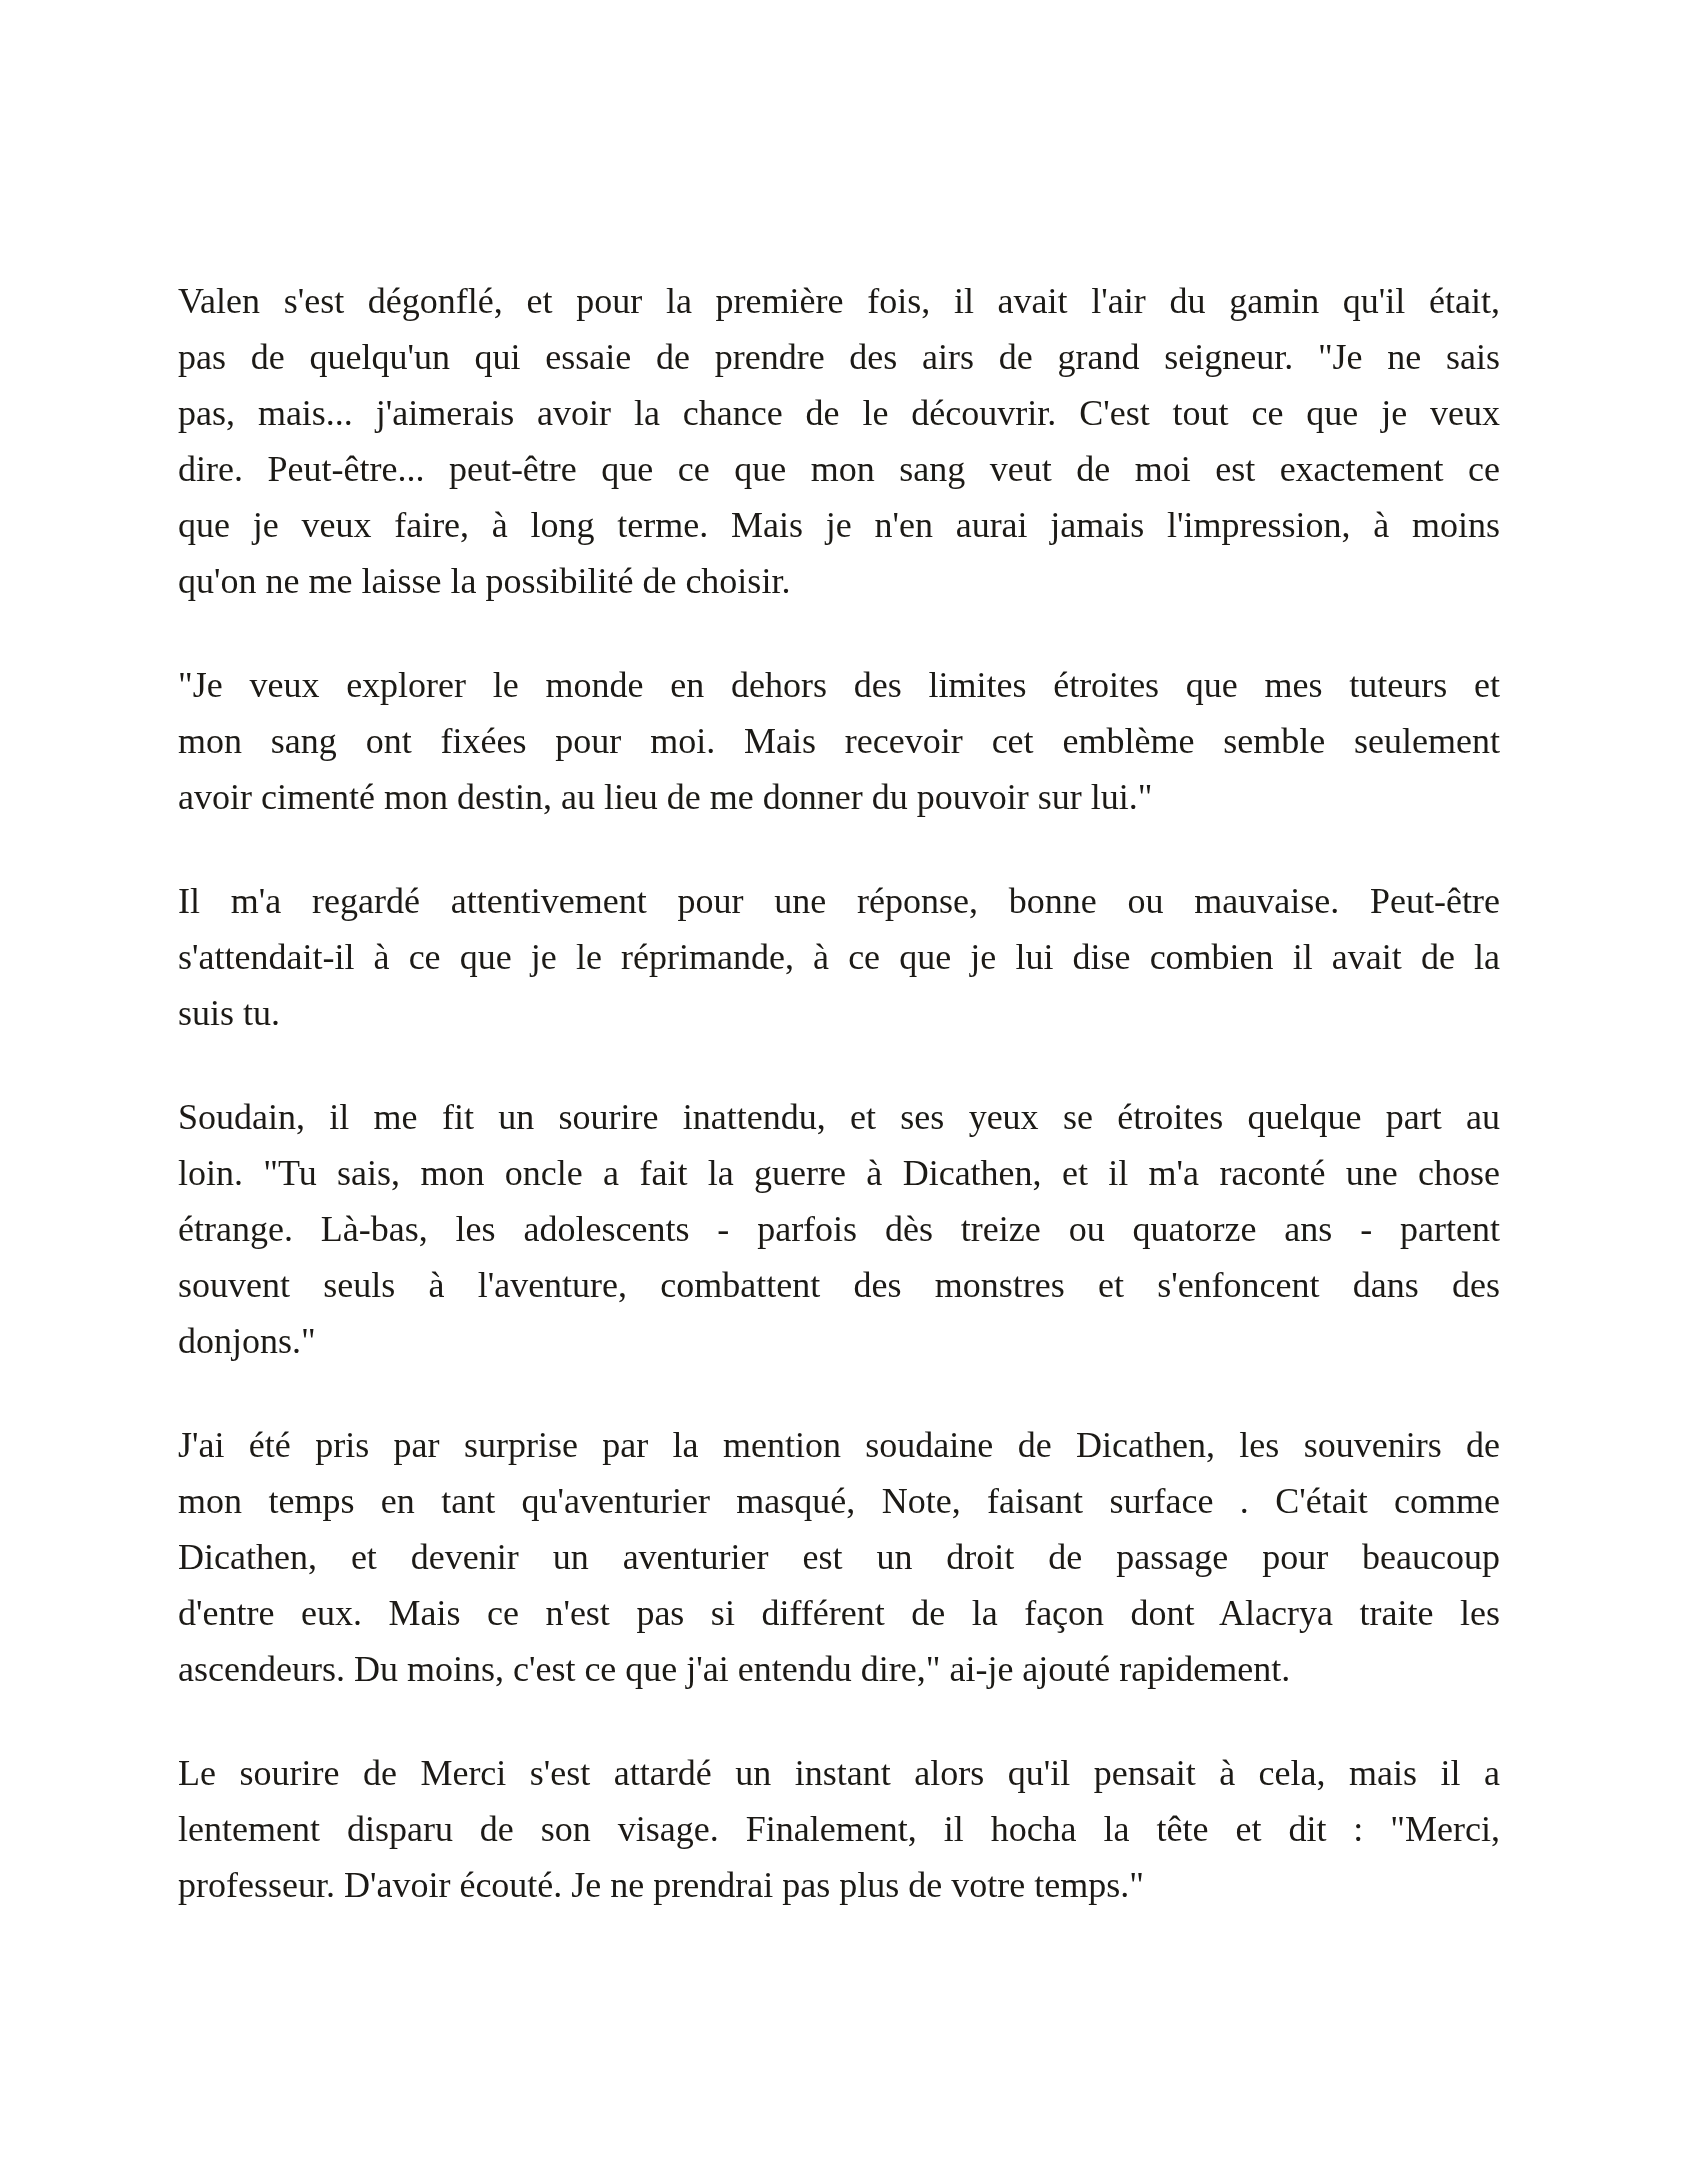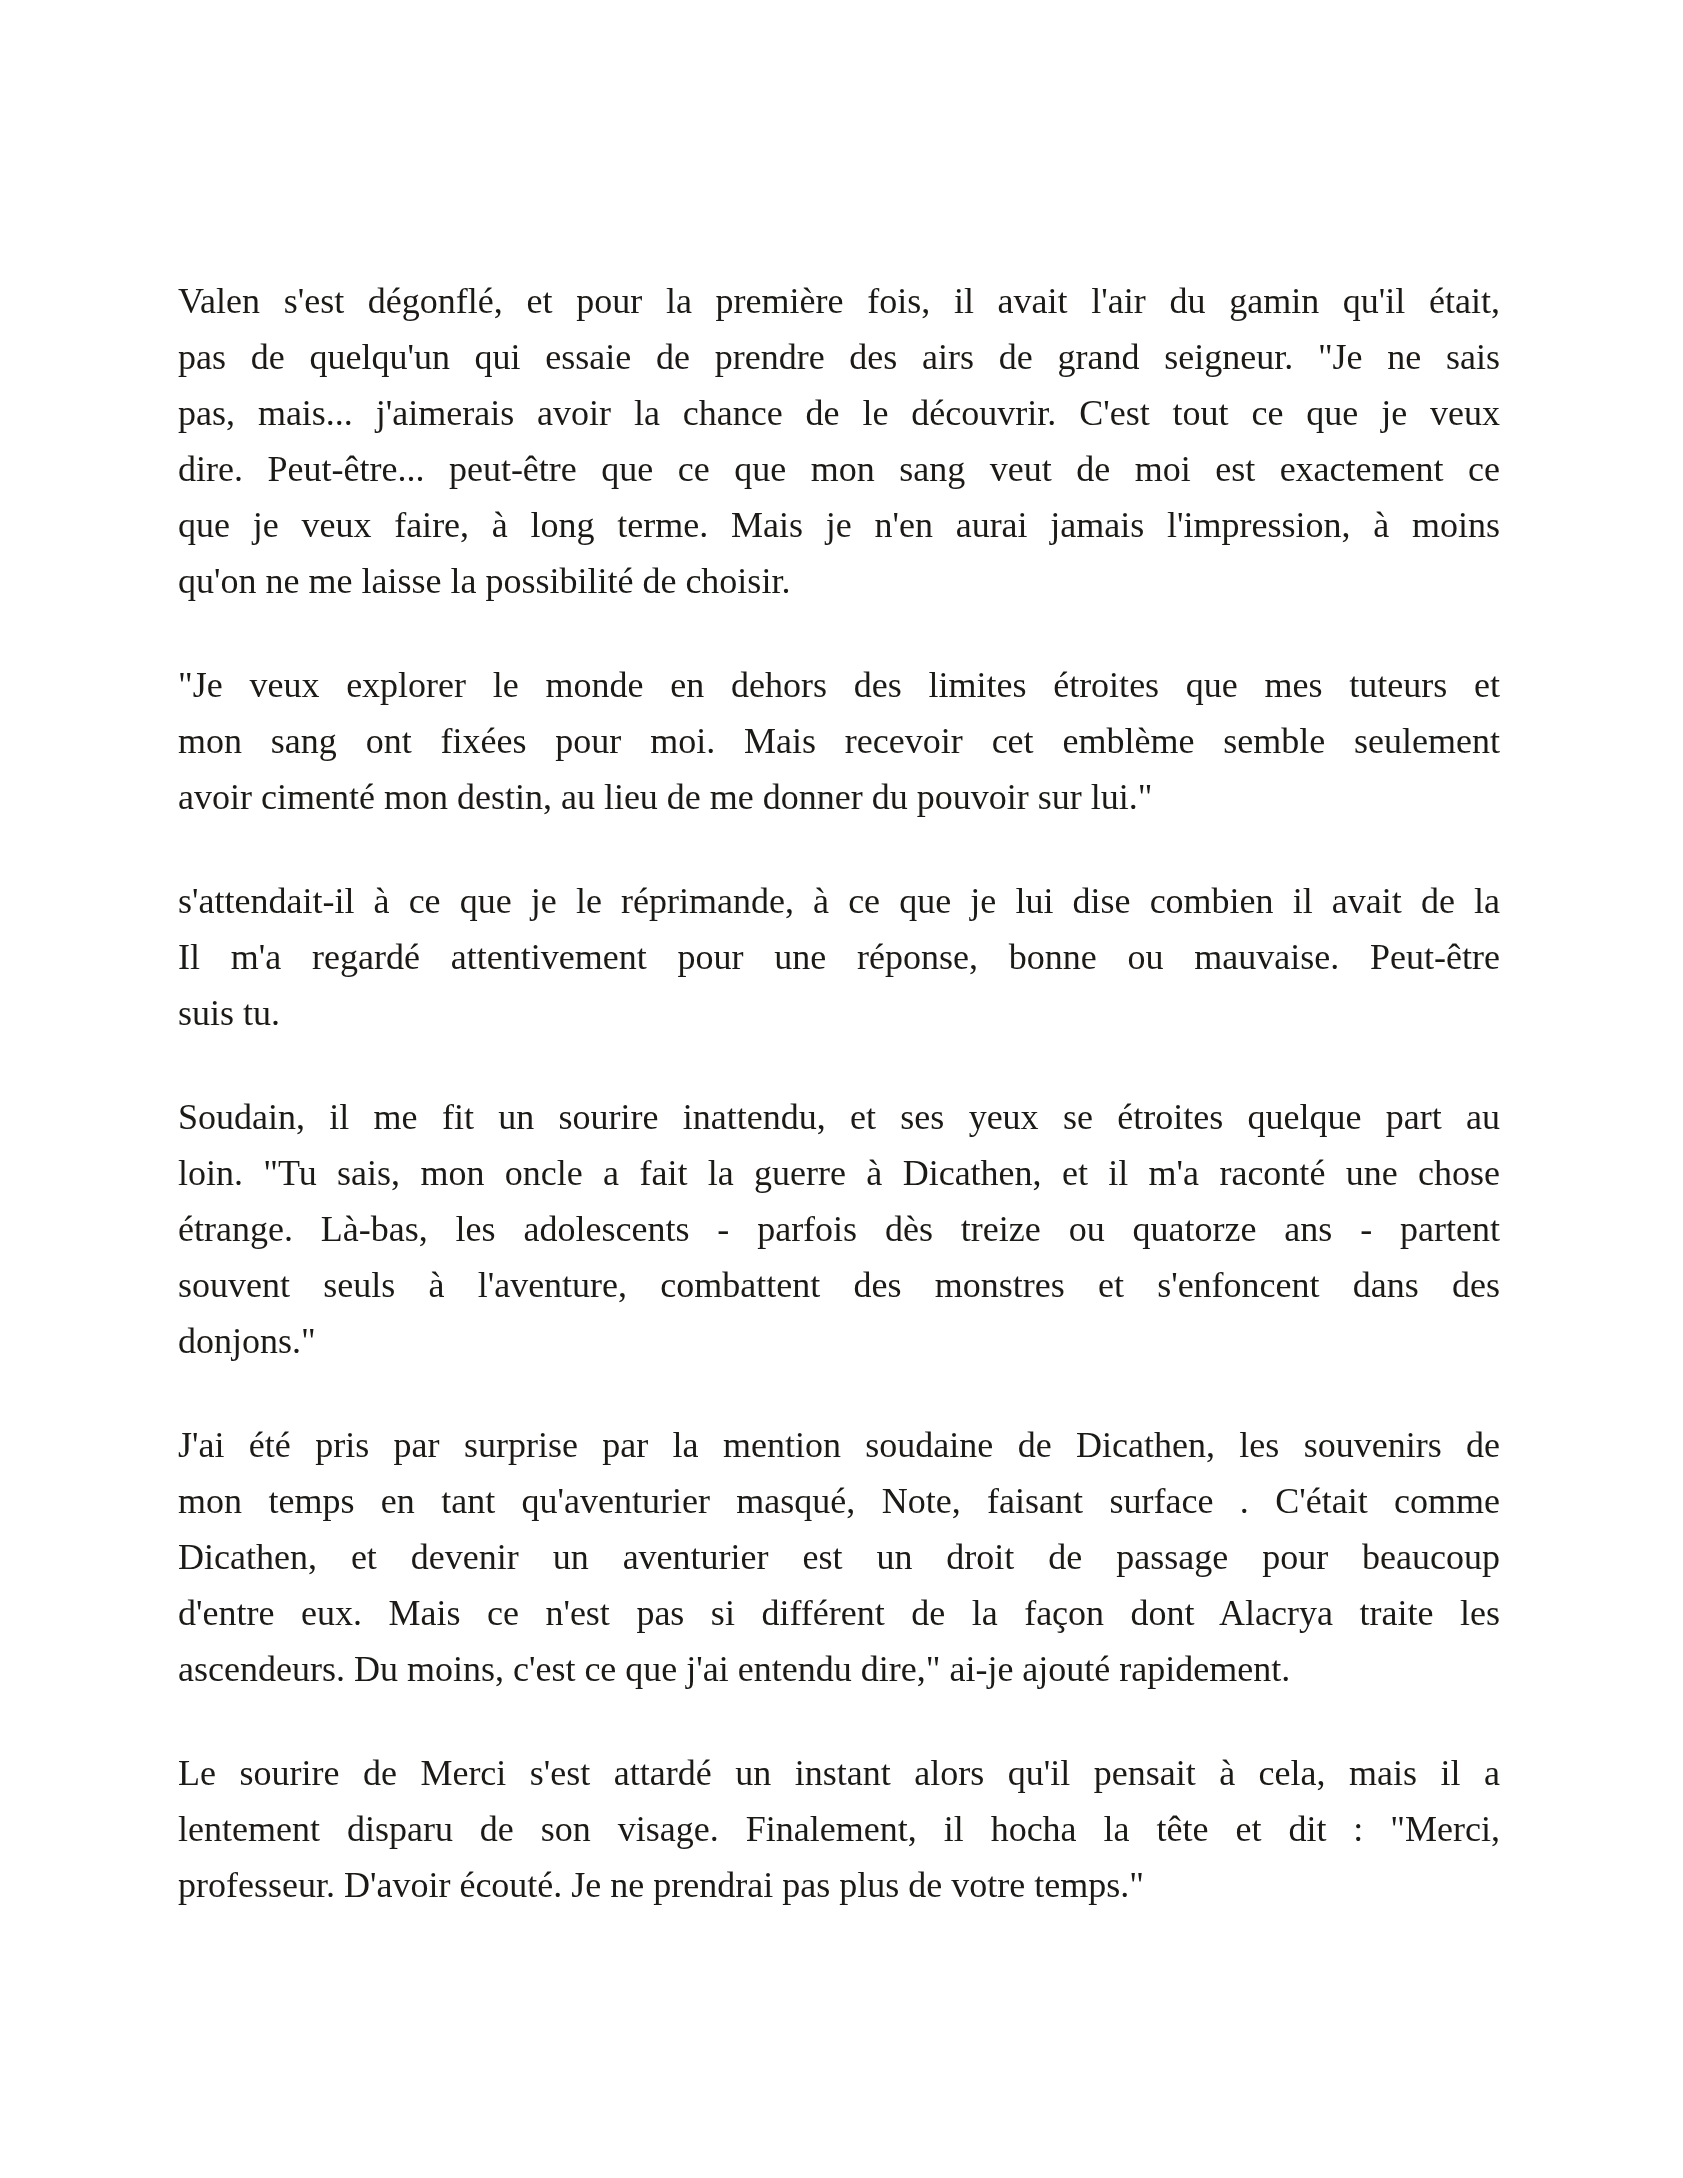--- a/index.html
+++ b/index.html
@@ -48,22 +48,22 @@
       <div class="line">dire. Peut-être... peut-être que ce que mon sang veut de moi est exactement ce</div>
       <div class="line">que je veux faire, à long terme. Mais je n'en aurai jamais l'impression, à moins</div>
       <div class="line last">qu'on ne me laisse la possibilité de choisir.</div>
     </div>
     <div class="para">
       <div class="line">"Je veux explorer le monde en dehors des limites étroites que mes tuteurs et</div>
       <div class="line">mon sang ont fixées pour moi. Mais recevoir cet emblème semble seulement</div>
       <div class="line last">avoir cimenté mon destin, au lieu de me donner du pouvoir sur lui."</div>
     </div>
     <div class="para">
+      <div class="line">Il m'a regardé attentivement pour une réponse, bonne ou mauvaise. Peut-être</div>
       <div class="line">s'attendait-il à ce que je le réprimande, à ce que je lui dise combien il avait de la</div>
-      <div class="line">Il m'a regardé attentivement pour une réponse, bonne ou mauvaise. Peut-être</div>
       <div class="line last">suis tu.</div>
     </div>
     <div class="para">
       <div class="line">Soudain, il me fit un sourire inattendu, et ses yeux se étroites quelque part au</div>
       <div class="line">loin. "Tu sais, mon oncle a fait la guerre à Dicathen, et il m'a raconté une chose</div>
       <div class="line">étrange. Là-bas, les adolescents - parfois dès treize ou quatorze ans - partent</div>
       <div class="line">souvent seuls à l'aventure, combattent des monstres et s'enfoncent dans des</div>
       <div class="line last">donjons."</div>
     </div>
     <div class="para">

